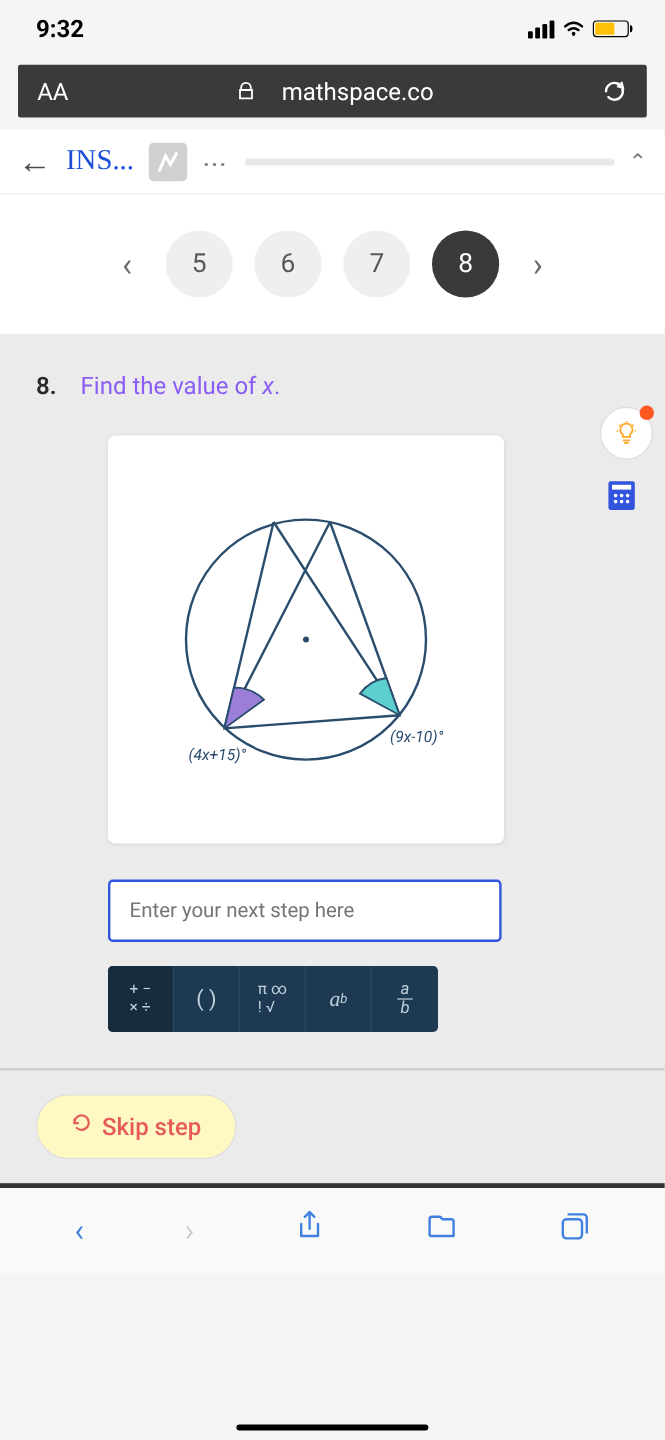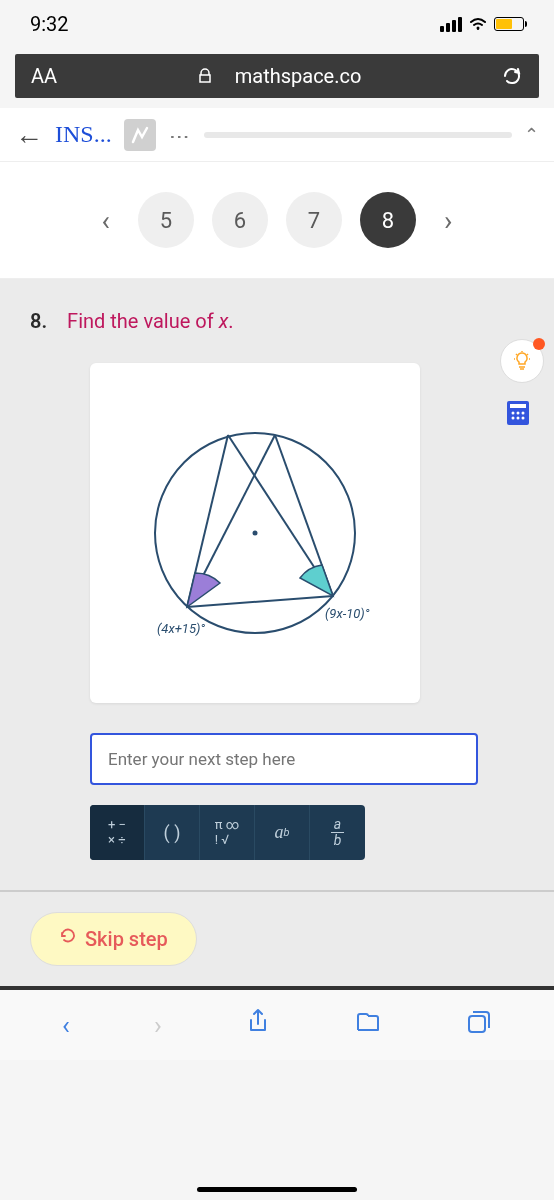--- a/index.html
+++ b/index.html
@@ -16,21 +16,21 @@
       overflow: hidden;
     }
     .status-bar {
       display: flex;
       justify-content: space-between;
       align-items: center;
       padding: 12px 30px 8px;
       background: #f5f5f5;
     }
     .time {
-      font-weight: 400;
+      font-weight: 700;
       font-size: 20px;
     }
     .status-icons {
       display: flex;
       gap: 6px;
       align-items: center;
     }
     .signal-icon {
       display: flex;
       gap: 2px;
@@ -182,40 +182,40 @@
       gap: 20px;
       align-items: flex-start;
     }
     .q-number {
       font-size: 20px;
       font-weight: 600;
       color: #2a2a2a;
     }
     .q-text {
       font-size: 20px;
-      color: #be185d;
+      color: #8b5cf6;
     }
     .diagram-box {
       background: white;
       border-radius: 6px;
       margin: 30px 0 30px 60px;
       width: 330px;
       height: 340px;
       display: flex;
       align-items: center;
       justify-content: center;
       box-shadow: 0 1px 3px rgba(0,0,0,0.08);
       position: relative;
     }
     .input-row {
       margin-left: 60px;
       margin-bottom: 20px;
     }
     .step-input {
-      width: 388px;
+      width: 328px;
       padding: 14px 16px;
       border: 2px solid #3355dd;
       border-radius: 4px;
       font-size: 17px;
       color: #5a5a5a;
       outline: none;
     }
     .math-toolbar {
       margin-left: 60px;
       background: #1e3a52;

